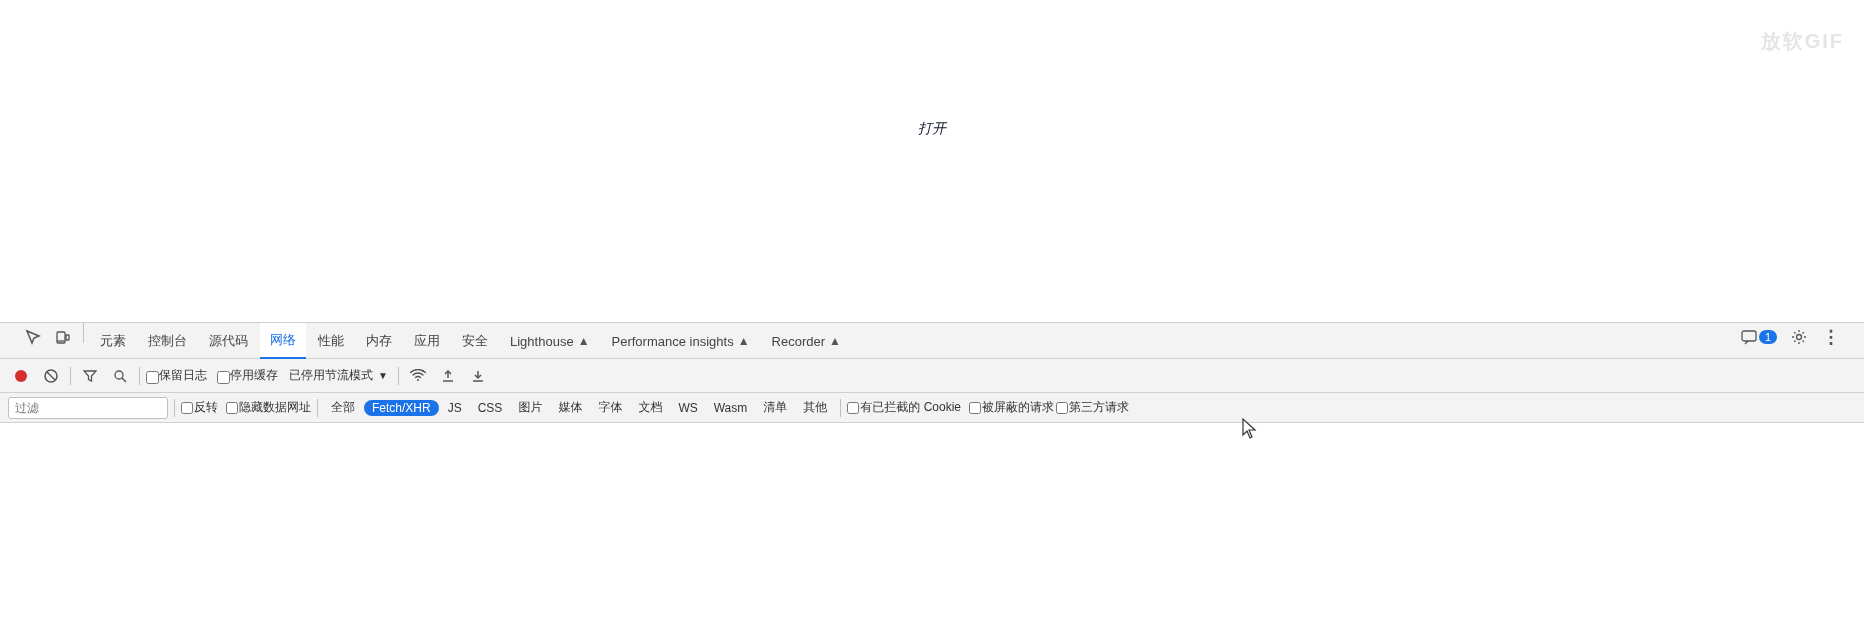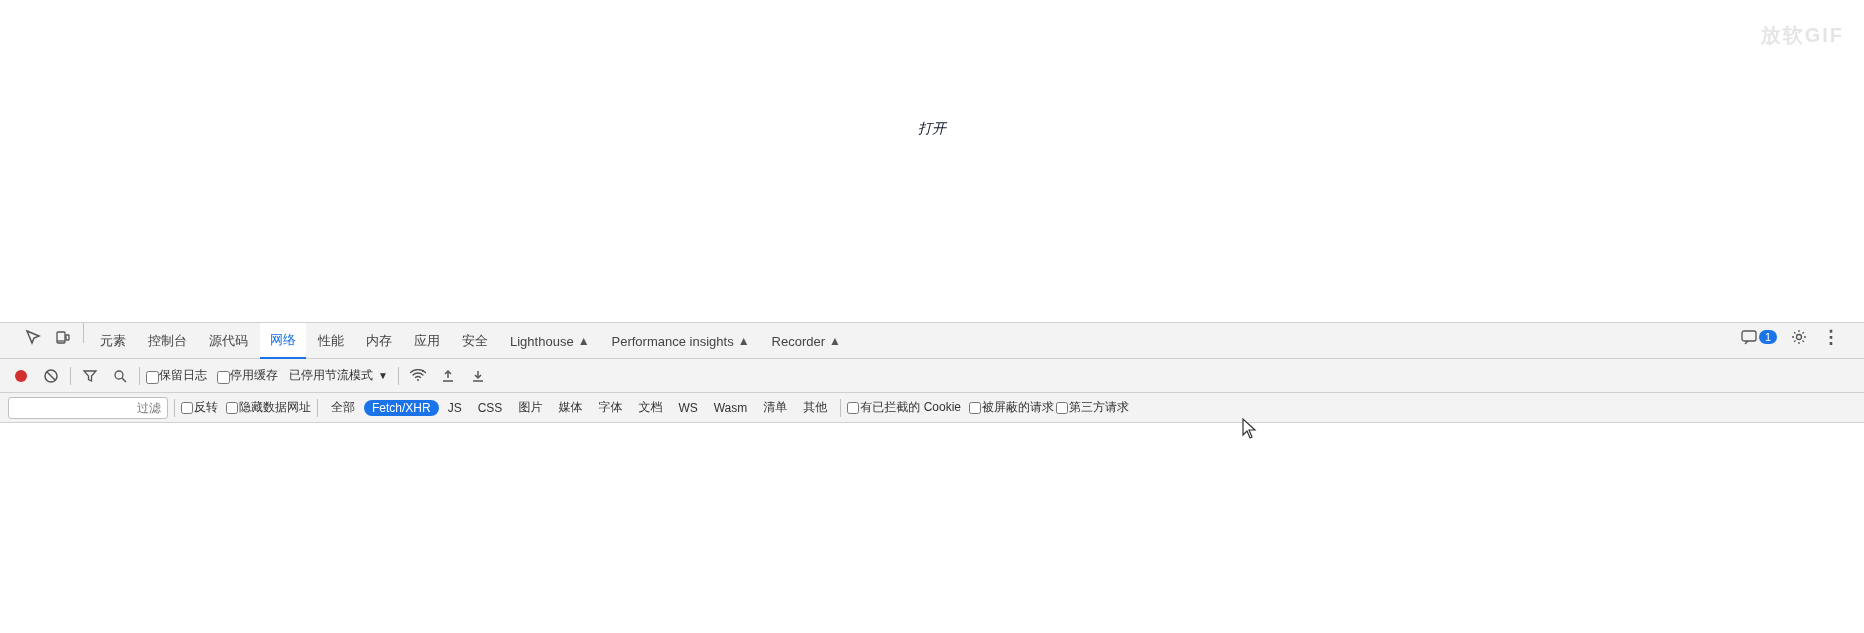--- a/index.html
+++ b/index.html
@@ -25,21 +25,21 @@
 
     .open-text {
       color: #0f172a;
       font-size: 14px;
       font-style: italic;
     }
 
     
     .watermark {
       position: absolute;
-      top: 22px;
+      top: 28px;
       right: 20px;
       color: #ccc;
       font-size: 20px;
       font-weight: bold;
       letter-spacing: 2px;
       opacity: 0.5;
     }
 
     
     .devtools-panel {
@@ -213,21 +213,20 @@
     .filter-input {
       width: 160px;
       height: 22px;
       border: 1px solid #c0c0c0;
       border-radius: 3px;
       padding: 0 6px;
       font-size: 12px;
       background: #fff;
       outline: none;
       flex-shrink: 0;
-      text-align: right;
     }
 
     .filter-divider {
       width: 1px;
       height: 18px;
       background: #c0c0c0;
       margin: 0 4px;
       flex-shrink: 0;
     }
 

